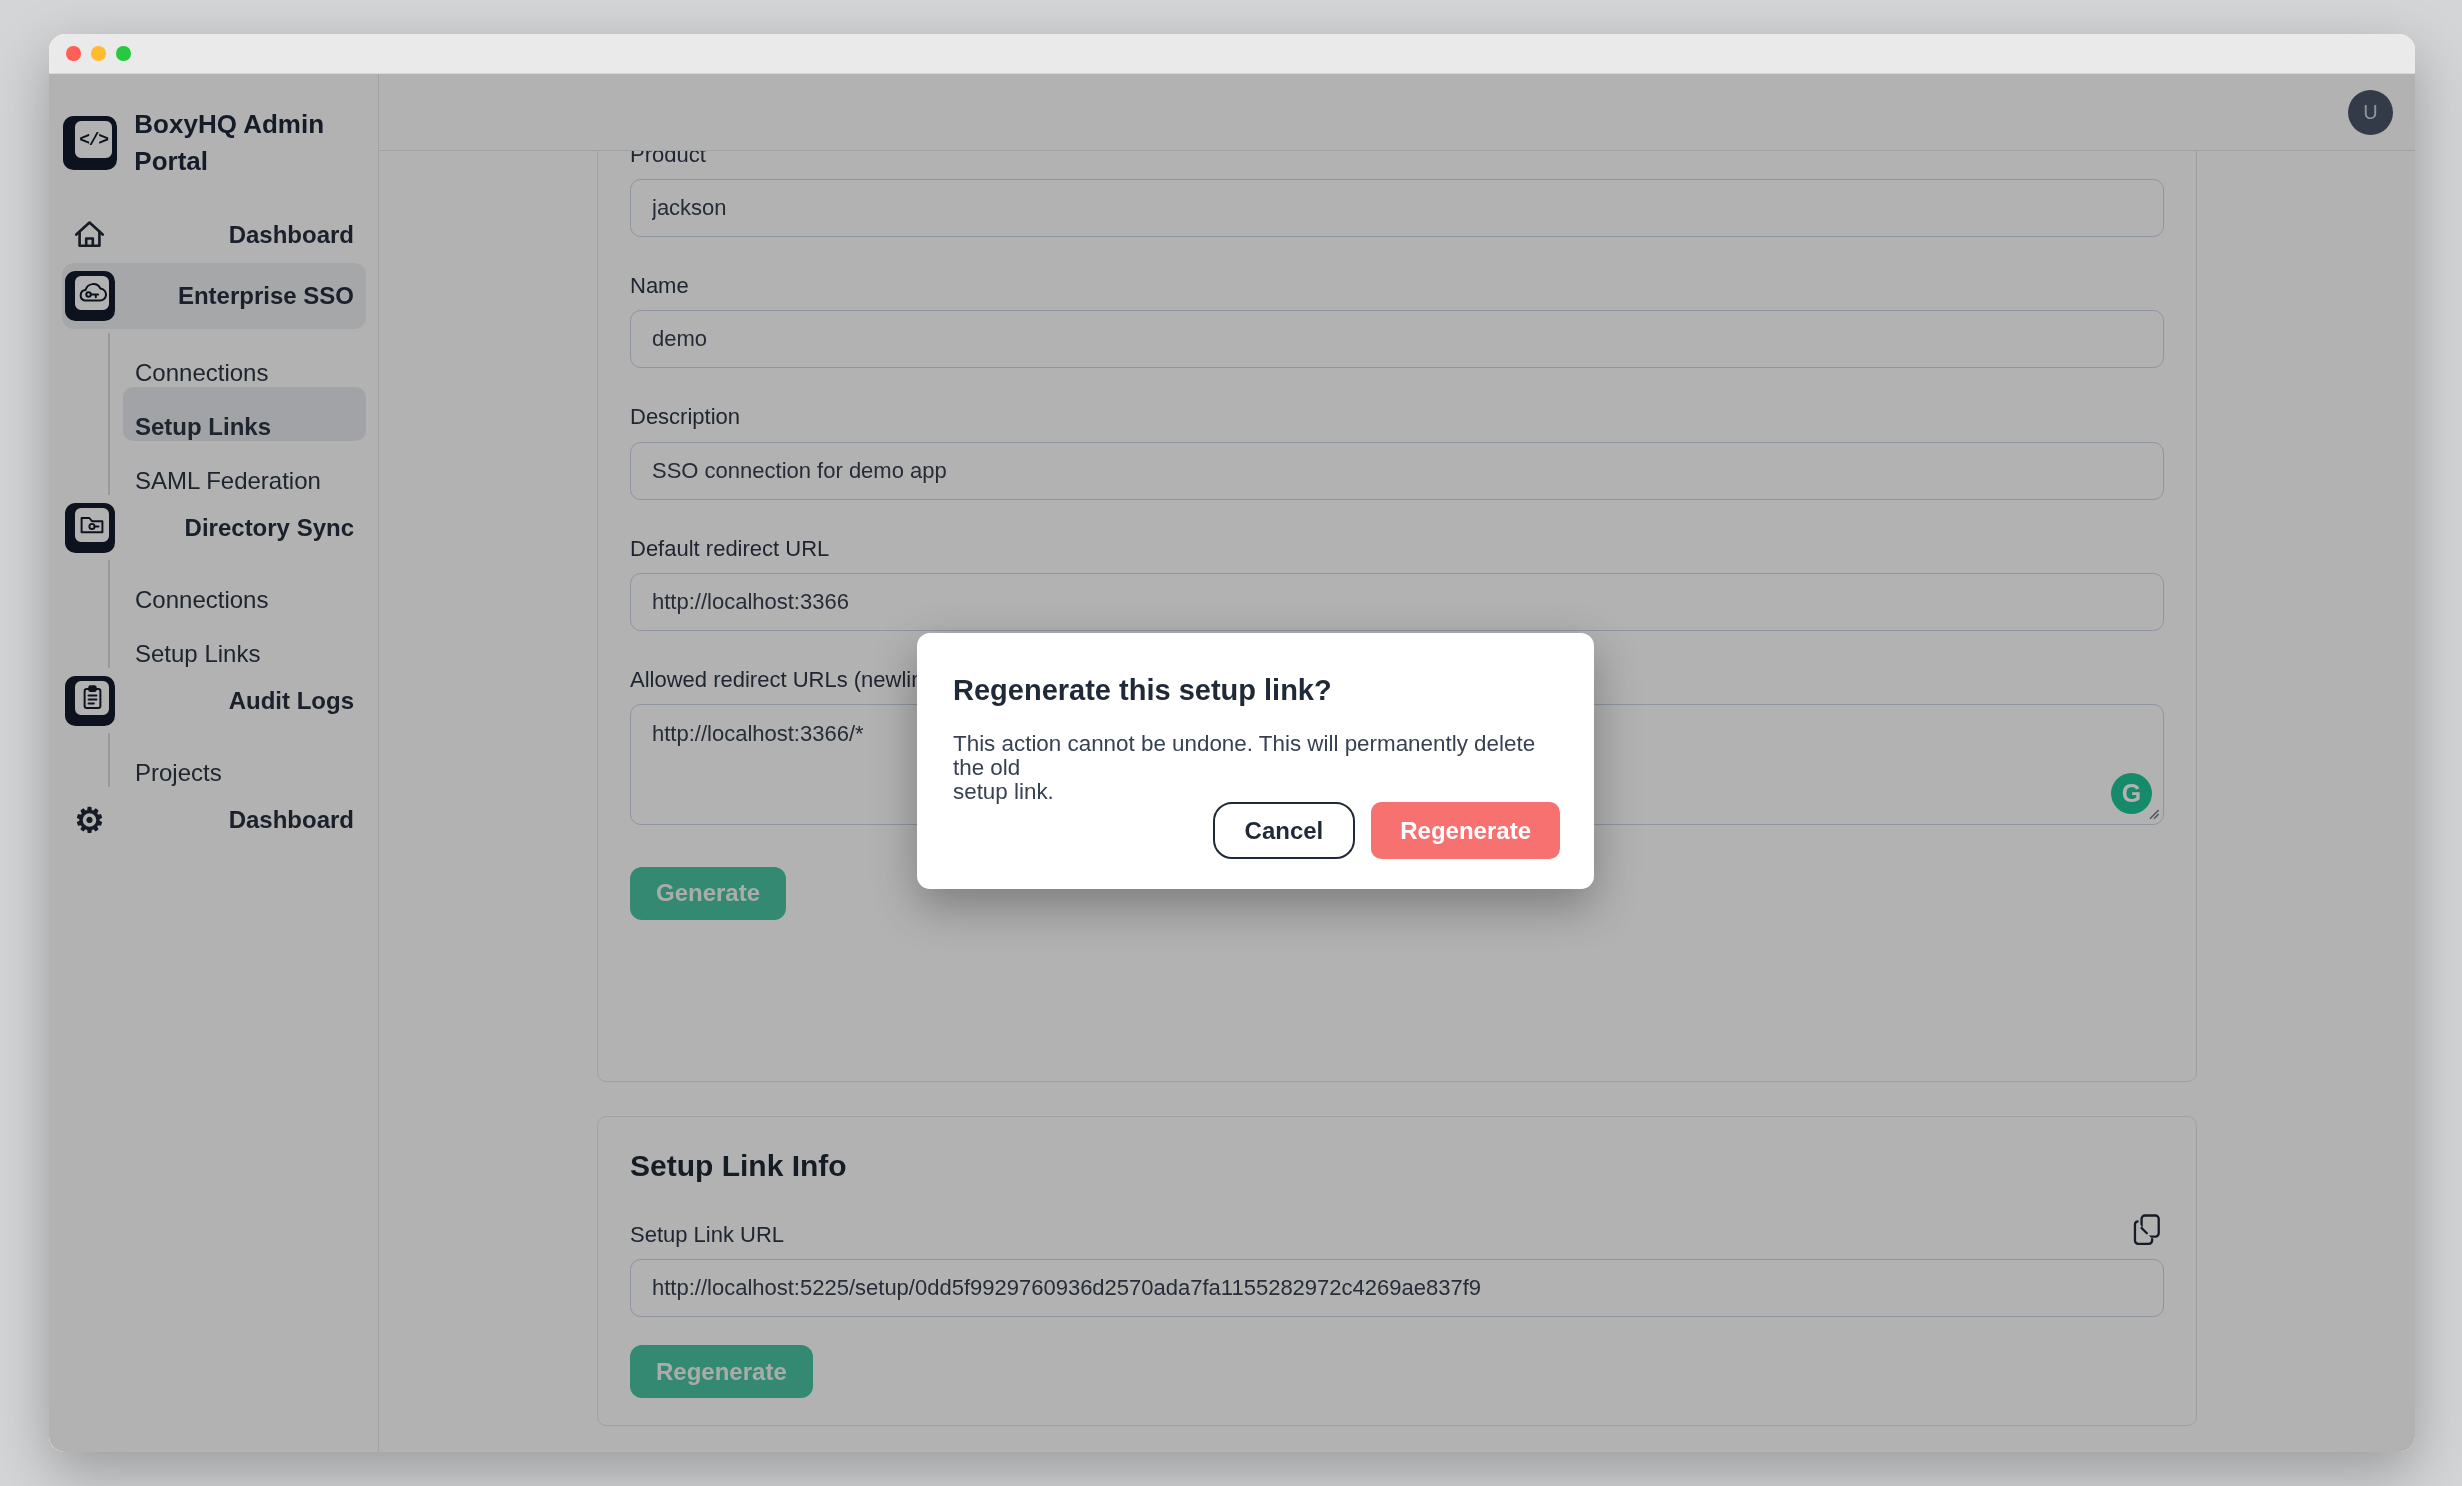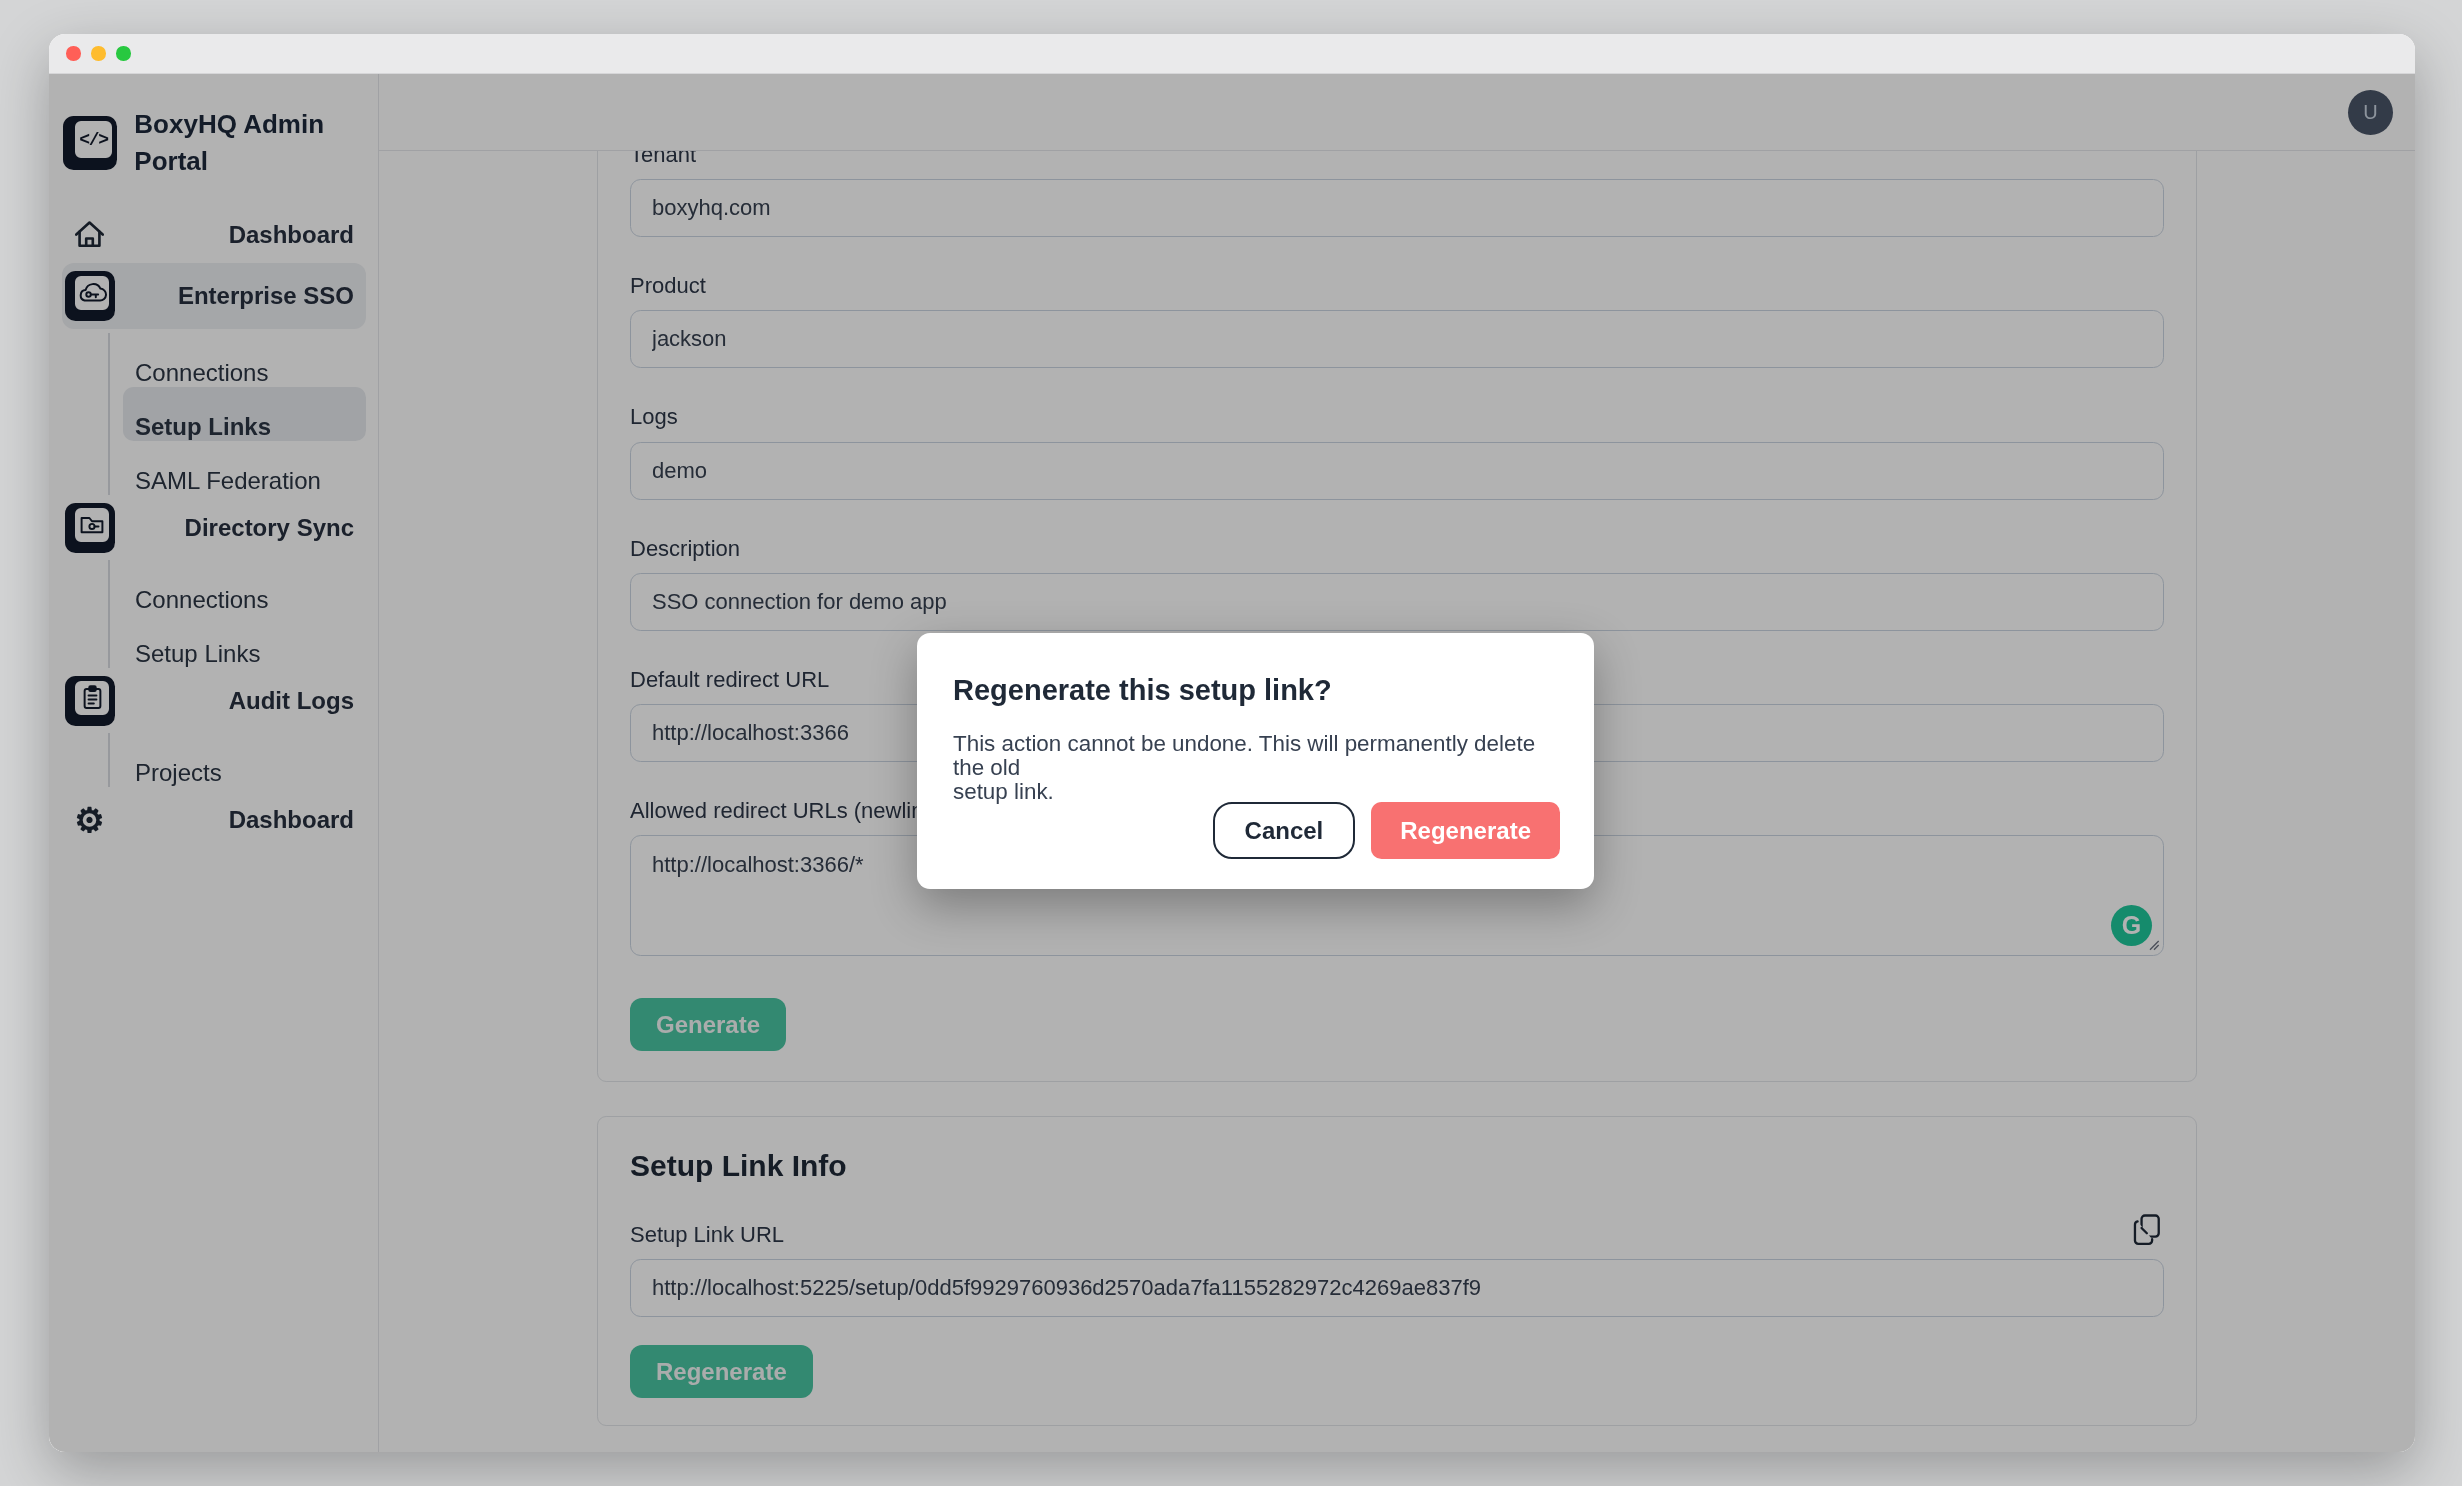--- a/index.html
+++ b/index.html
@@ -256,29 +256,25 @@
     <div class="main">
       <div class="appheader">
         <div class="avatar">U</div>
       </div>
 
       <div class="content">
         <div class="scrollwrap">
 
           <section class="card card1">
             <div class="field">
-              <label class="flabel">Tenant</label>
-              <input class="tinput" readonly="" value="boxyhq.com" style="">
-            </div>
-            <div class="field">
               <label class="flabel">Product</label>
               <input class="tinput" readonly="" value="jackson" style="">
             </div>
             <div class="field">
-              <label class="flabel">Logs</label>
+              <label class="flabel">Name</label>
               <input class="tinput" readonly="" value="demo" style="">
             </div>
             <div class="field">
               <label class="flabel">Description</label>
               <input class="tinput" readonly="" value="SSO connection for demo app" style="">
             </div>
             <div class="field">
               <label class="flabel">Default redirect URL</label>
               <input class="tinput" readonly="" value="http://localhost:3366" style="">
             </div>

